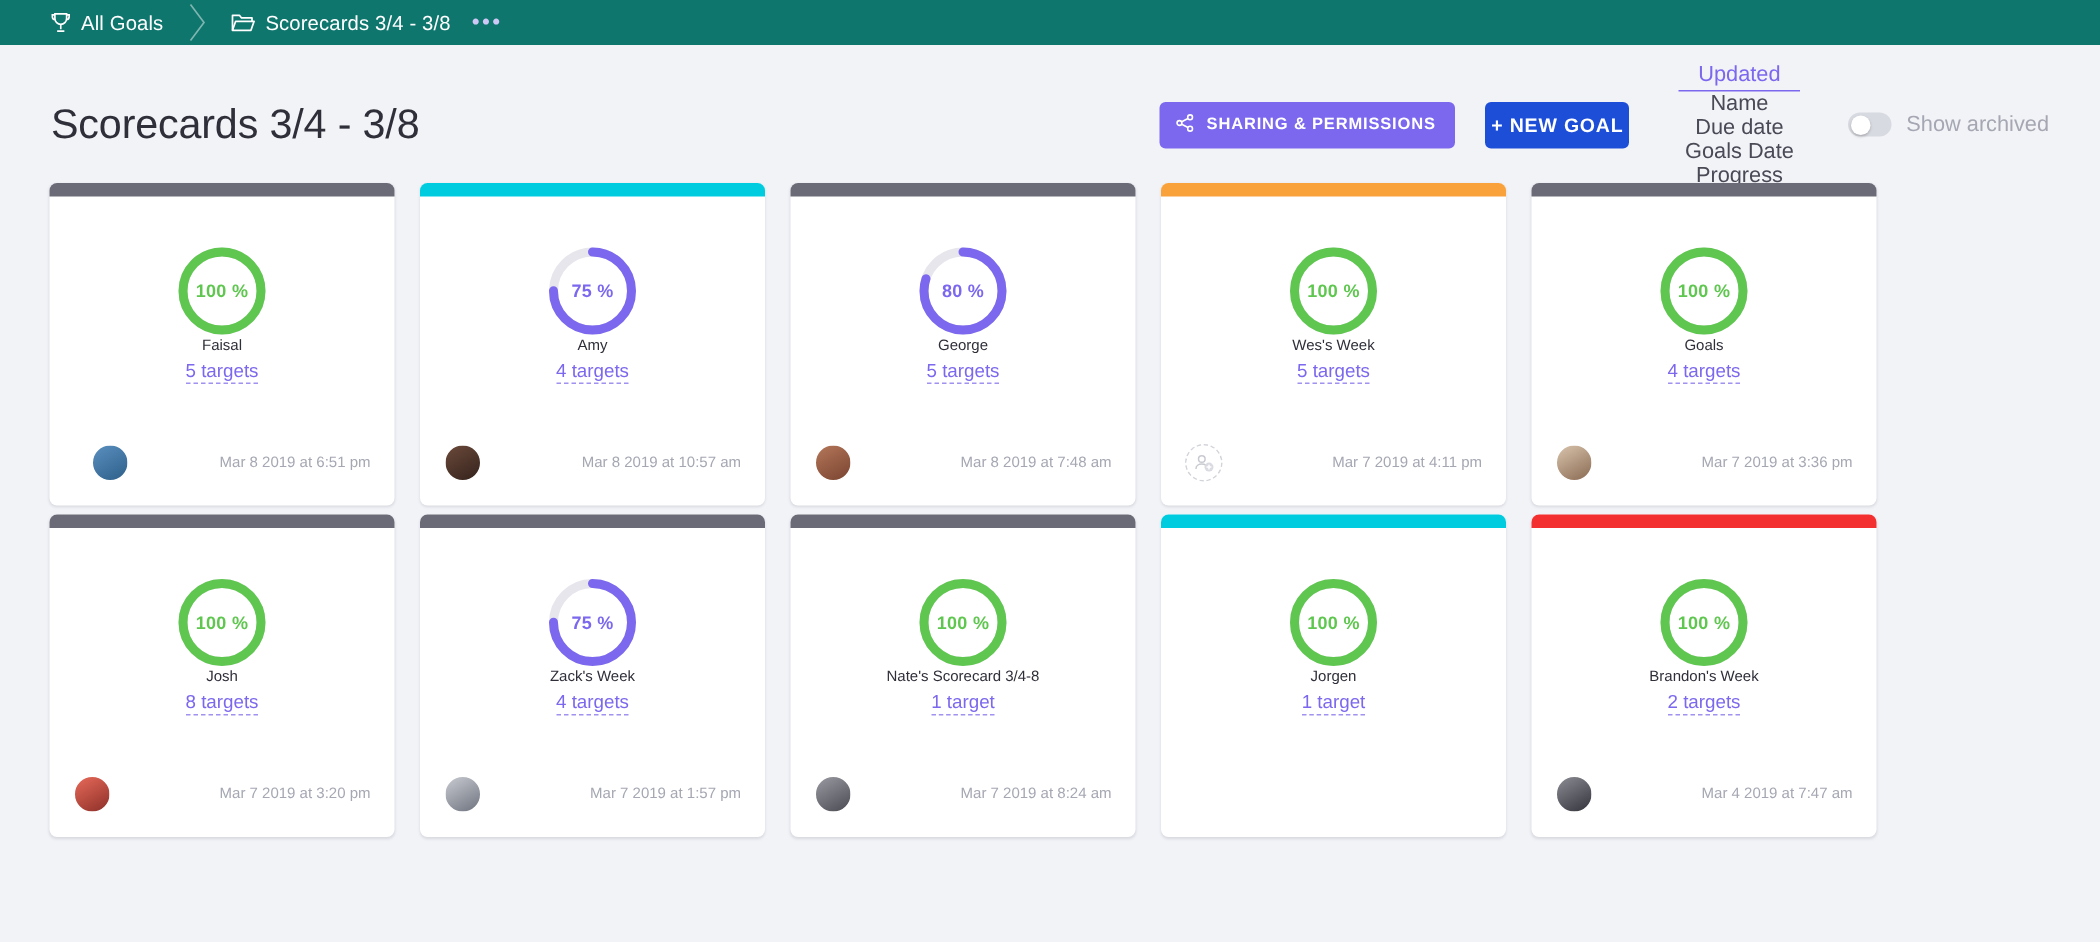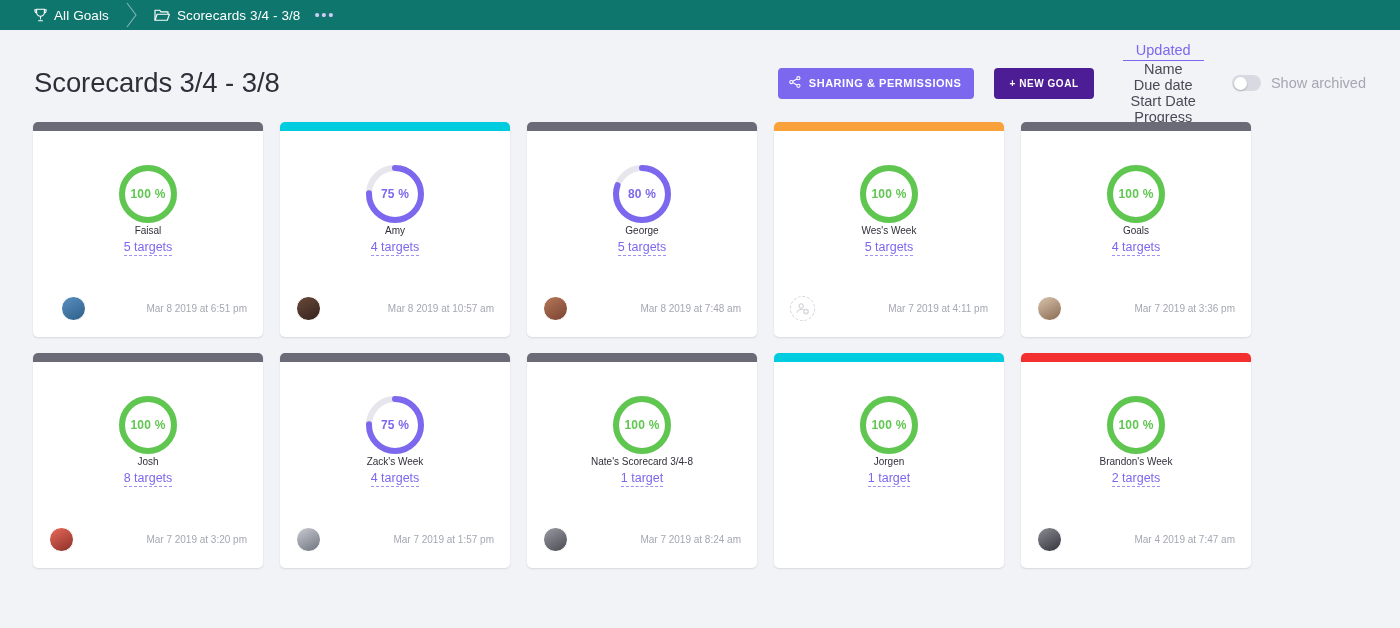--- a/index.html
+++ b/index.html
@@ -72,27 +72,27 @@
     font-size: 11px;
     font-weight: bold;
     letter-spacing: .55px;
     display: inline-flex;
     align-items: center;
     gap: 8px;
     cursor: pointer;
     font-family: "Liberation Sans", sans-serif;
   }
   .btn-newgoal {
-    background: #4c1d95;
+    background: #1d4ed8;
     color: #fff;
     border: none;
     border-radius: 4px;
     height: 31px;
-    padding: 0 15px;
-    font-size: 10px;
+    padding: 0 4px;
+    font-size: 13px;
     font-weight: bold;
     letter-spacing: .55px;
     cursor: pointer;
     margin-left: 20px;
     font-family: "Liberation Sans", sans-serif;
   }
   .sorts { display: flex; align-items: center; margin-left: 24px; gap: 0; flex-direction: column; }
   .sort-item {
     font-size: 14.5px;
     color: #4a4a57;
@@ -126,21 +126,21 @@
     top: 1.5px; left: 2px;
     box-shadow: 0 1px 2px rgba(0,0,0,.22);
   }
   .archived-label { font-size: 14.5px; color: #a5a7b2; white-space: nowrap; }
 
   
   .grid {
     padding: 0 33px;
     display: grid;
     grid-template-columns: repeat(5, 230px);
-    gap: 16px 17px;
+    gap: 6px 17px;
   }
   .card {
     background: #fff;
     border-radius: 5px;
     box-shadow: 0 1px 2px rgba(40,40,60,.13);
     position: relative;
     padding-top: 9px;
     height: 215px;
     display: flex;
     flex-direction: column;
@@ -270,21 +270,21 @@
       </span>
       <span>SHARING &amp; PERMISSIONS</span>
     </button>
 
     <button class="btn-newgoal">+ NEW GOAL</button>
 
     <div class="sorts">
       <span class="sort-item active">Updated</span>
       <span class="sort-item">Name</span>
       <span class="sort-item">Due date</span>
-      <span class="sort-item">Start Date</span>
+      <span class="sort-item">Goals Date</span>
       <span class="sort-item">Progress</span>
     </div>
 
     <div class="archived-wrap">
       <div class="toggle"></div>
       <span class="archived-label">Show archived</span>
     </div>
   </div>
 </div>
 

